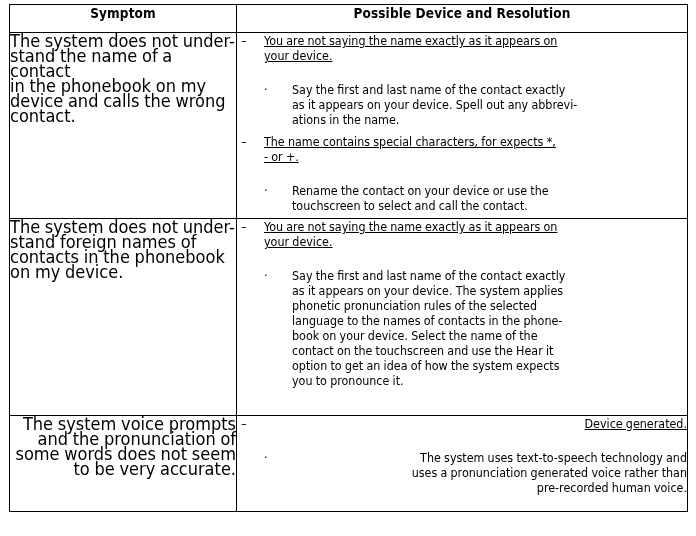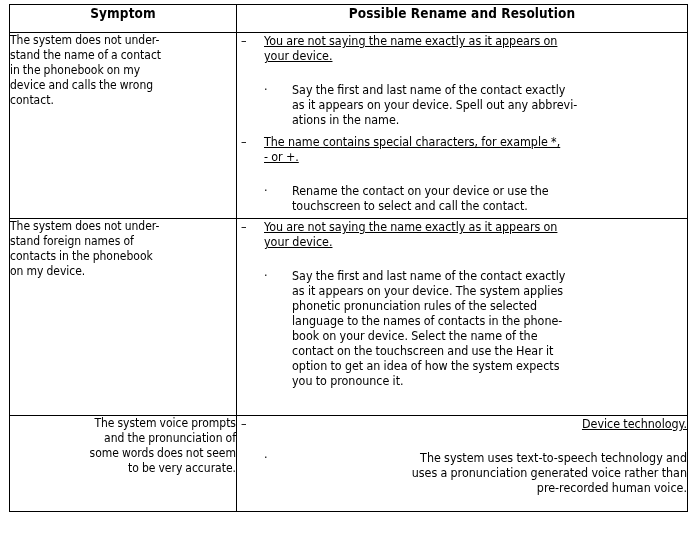--- a/index.html
+++ b/index.html
@@ -56,21 +56,21 @@
 
   
   .symptom-cell {
     padding: 6px 6px 8px 7px;
   }
   .cause-cell {
     padding: 6px 4px 8px 0px;
   }
 
   .symptom-text {
-    font-size: 12px;
+    font-size: 18px;
     line-height: 15px;
     font-stretch: condensed;
     white-space: pre-line;
     word-spacing: -0.4px;
   }
 
   
   .cause-list {
     list-style: none;
     margin: 0;
@@ -139,21 +139,21 @@
 
   <table class="troubleshoot-table">
     <colgroup>
       <col class="col-symptom">
       <col class="col-cause">
     </colgroup>
 
     <thead>
       <tr>
         <th class="hdr-cell">Symptom</th>
-        <th class="hdr-cell">Possible Rename and Resolution</th>
+        <th class="hdr-cell">Possible Device and Resolution</th>
       </tr>
     </thead>
 
     <tbody>
 
       <tr class="row-1">
         <td class="symptom-cell">
           <div class="symptom-text">The system does not under-
 stand the name of a contact
 in the phonebook on my
@@ -172,21 +172,21 @@
                   <span class="dot-marker">·</span>
                   <span class="sub-text">Say the first and last name of the contact exactly
 as it appears on your device. Spell out any abbrevi-
 ations in the name.</span>
                 </li>
               </ul>
             </li>
 
             <li class="cause-item">
               <span class="dash-marker">–</span>
-              <span class="cause-primary">The name contains special characters, for example *,
+              <span class="cause-primary">The name contains special characters, for expects *,
 - or +.</span>
               <ul class="sub-list">
                 <li class="sub-item">
                   <span class="dot-marker">·</span>
                   <span class="sub-text">Rename the contact on your device or use the
 touchscreen to select and call the contact.</span>
                 </li>
               </ul>
             </li>
 
@@ -229,21 +229,21 @@
         <td class="symptom-cell">
           <div class="symptom-text">The system voice prompts
 and the pronunciation of
 some words does not seem
 to be very accurate.</div>
         </td>
         <td class="cause-cell">
           <ul class="cause-list">
             <li class="cause-item">
               <span class="dash-marker">–</span>
-              <span class="cause-primary">Device technology.</span>
+              <span class="cause-primary">Device generated.</span>
               <ul class="sub-list">
                 <li class="sub-item">
                   <span class="dot-marker">·</span>
                   <span class="sub-text">The system uses text-to-speech technology and
 uses a pronunciation generated voice rather than
 pre-recorded human voice.</span>
                 </li>
               </ul>
             </li>
           </ul>

